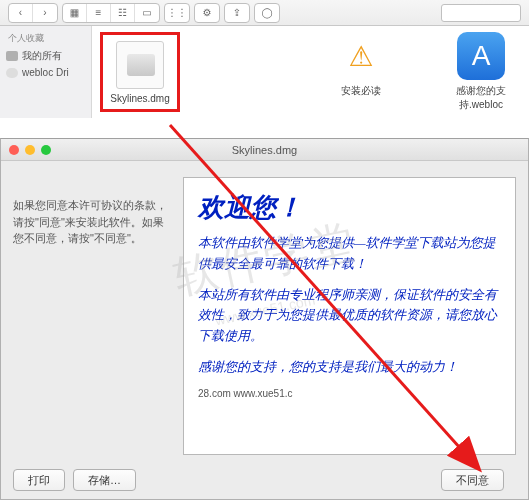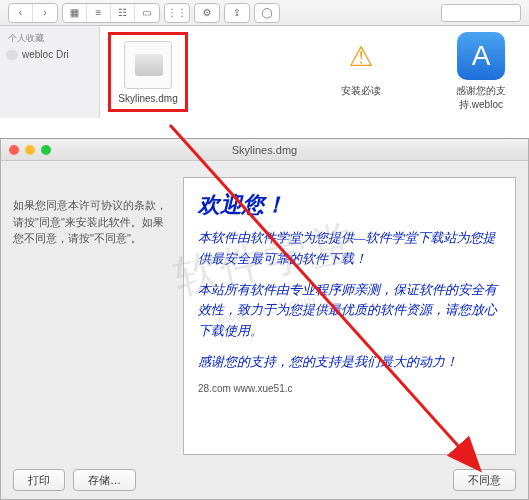--- a/index.html
+++ b/index.html
@@ -11,21 +11,21 @@
 .finder-title { display: flex; align-items: center; gap: 4px; }
 .folder-glyph { width: 12px; height: 10px; background: #7fb3e0; border-radius: 1px; }
 
 .finder-toolbar { height: 26px; background: linear-gradient(#f6f6f6, #ececec); border-bottom: 1px solid #c8c8c8; display: flex; align-items: center; padding: 0 8px; gap: 4px; }
 .tb-group { display: flex; border: 1px solid #c0c0c0; border-radius: 4px; overflow: hidden; background: #fff; }
 .tb-btn { width: 24px; height: 18px; display: flex; align-items: center; justify-content: center; font-size: 10px; color: #666; border-right: 1px solid #e0e0e0; }
 .tb-btn:last-child { border-right: none; }
 .tb-search { margin-left: auto; width: 80px; height: 18px; border: 1px solid #c0c0c0; border-radius: 3px; background: #fff; }
 
 .finder-body { display: flex; height: 92px; }
-.sidebar { width: 100px; background: #f0f0f2; border-right: 1px solid #d8d8d8; padding: 4px 0; font-size: 10px; color: #555; }
+.sidebar { width: 92px; background: #f0f0f2; border-right: 1px solid #d8d8d8; padding: 4px 0; font-size: 10px; color: #555; }
 .sidebar-header { padding: 2px 8px; font-size: 9px; color: #888; }
 .sidebar-item { padding: 2px 6px; display: flex; align-items: center; gap: 4px; cursor: pointer; }
 .sidebar-icon { width: 12px; height: 10px; background: #b0b0b0; border-radius: 2px; flex-shrink: 0; }
 .sidebar-icon.cloud { background: #ddd; border-radius: 5px; }
 .sidebar-icon.folder { background: #7fb3e0; }
 
 .file-area { flex: 1; padding: 6px 8px; display: flex; gap: 40px; }
 .file-item { width: 80px; text-align: center; font-size: 10px; color: #444; }
 .file-icon-dmg { width: 48px; height: 48px; margin: 0 auto 4px; background: #fafafa; border: 1px solid #d0d0d0; border-radius: 3px; position: relative; }
 .file-icon-dmg::after { content: ""; position: absolute; left: 10px; top: 12px; width: 28px; height: 22px; background: linear-gradient(#e8e8e8, #c8c8c8); border-radius: 3px; }
@@ -41,25 +41,25 @@
 .traffic { position: absolute; left: 8px; display: flex; gap: 6px; }
 .traffic span { width: 10px; height: 10px; border-radius: 50%; }
 .t-red { background: #ff5f56; }
 .t-yellow { background: #ffbd2e; }
 .t-green { background: #27c93f; }
 .dialog-title { margin: 0 auto; }
 
 .dialog-body { display: flex; padding: 16px 12px 8px; gap: 10px; height: calc(100% - 58px); }
 .dialog-text { width: 160px; font-size: 11px; color: #555; line-height: 1.5; padding-top: 20px; }
 .license-box { flex: 1; background: #fff; border: 1px solid #b8b8b8; padding: 12px 14px; overflow: hidden; font-family: "STKaiti", "KaiTi", serif; }
-.license-title { color: #0020c0; font-size: 22px; font-weight: bold; font-style: italic; margin-bottom: 8px; }
+.license-title { color: #0020c0; font-size: 26px; font-weight: bold; font-style: italic; margin-bottom: 8px; }
 .license-p { color: #0020c0; font-size: 13px; line-height: 1.6; margin-bottom: 10px; font-style: italic; }
 .license-url { color: #555; font-size: 10px; font-family: sans-serif; font-style: normal; }
 
-.dialog-buttons { position: absolute; bottom: 8px; left: 0; right: 0; padding: 0 12px; display: flex; gap: 8px; }
+.dialog-buttons { position: absolute; bottom: 8px; left: 0; right: 12px; padding: 0 12px; display: flex; gap: 8px; }
 .btn { height: 22px; padding: 0 14px; border: 1px solid #b0b0b0; border-radius: 4px; background: linear-gradient(#fdfdfd, #f0f0f0); font-size: 11px; color: #333; display: flex; align-items: center; cursor: pointer; }
 .btn-spacer { flex: 1; }
 
 
 .arrow-svg { position: absolute; top: 0; left: 0; width: 529px; height: 500px; pointer-events: none; z-index: 10; }
 
 
 .watermark { position: absolute; left: 50%; top: 52%; transform: translate(-50%, -50%) rotate(-12deg); font-size: 44px; color: rgba(160,160,160,0.25); pointer-events: none; z-index: 5; letter-spacing: 2px; }
 .wm-sub { position: absolute; left: 50%; top: 62%; transform: translate(-50%, -50%) rotate(-12deg); font-size: 14px; color: rgba(160,160,160,0.25); pointer-events: none; z-index: 5; }
 </style>
@@ -88,20 +88,24 @@
       <div class="tb-btn">⇪</div>
     </div>
     <div class="tb-group">
       <div class="tb-btn">◯</div>
     </div>
     <div class="tb-search"></div>
   </div>
   <div class="finder-body">
     <div class="sidebar">
       <div class="sidebar-header">个人收藏</div>
+      <div class="sidebar-item">
+        <span class="sidebar-icon"></span>
+        <span>我的所有</span>
+      </div>
       <div class="sidebar-item">
         <span class="sidebar-icon cloud"></span>
         <span>webloc Dri</span>
       </div>
     </div>
     <div class="file-area">
       <div class="file-item red-box" style="padding:6px 4px">
         <div class="file-icon-dmg"></div>
         <div>Skylines.dmg</div>
       </div>

